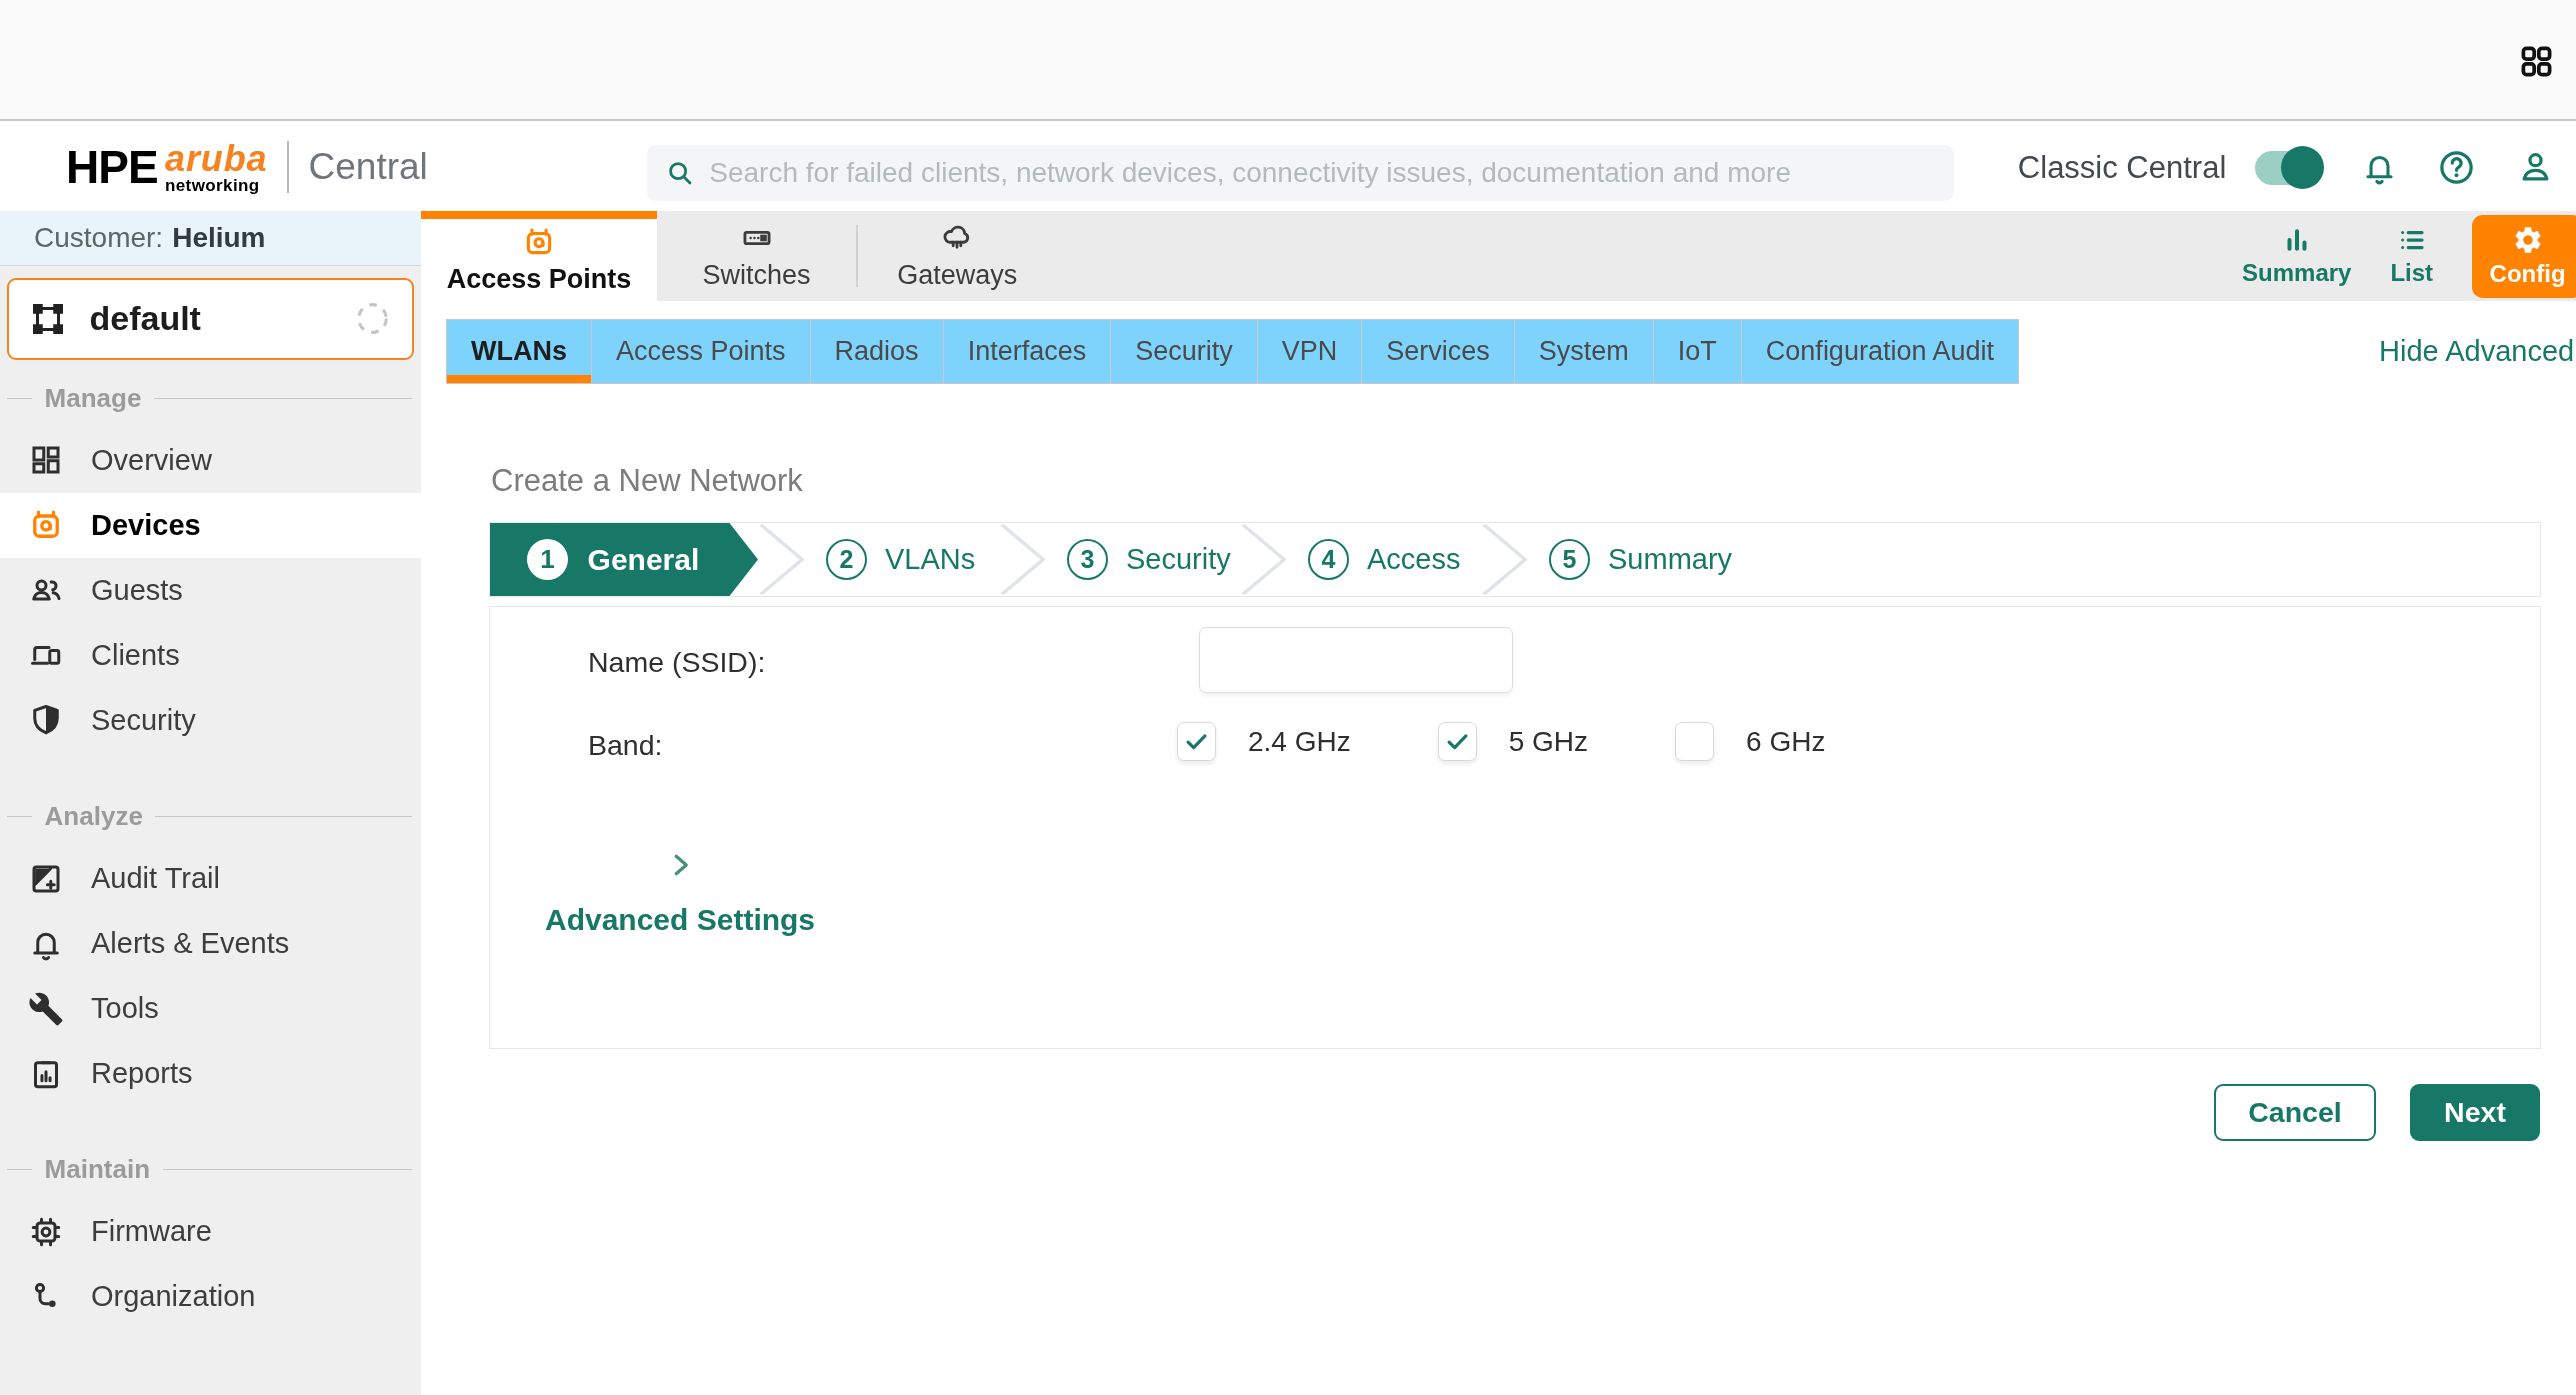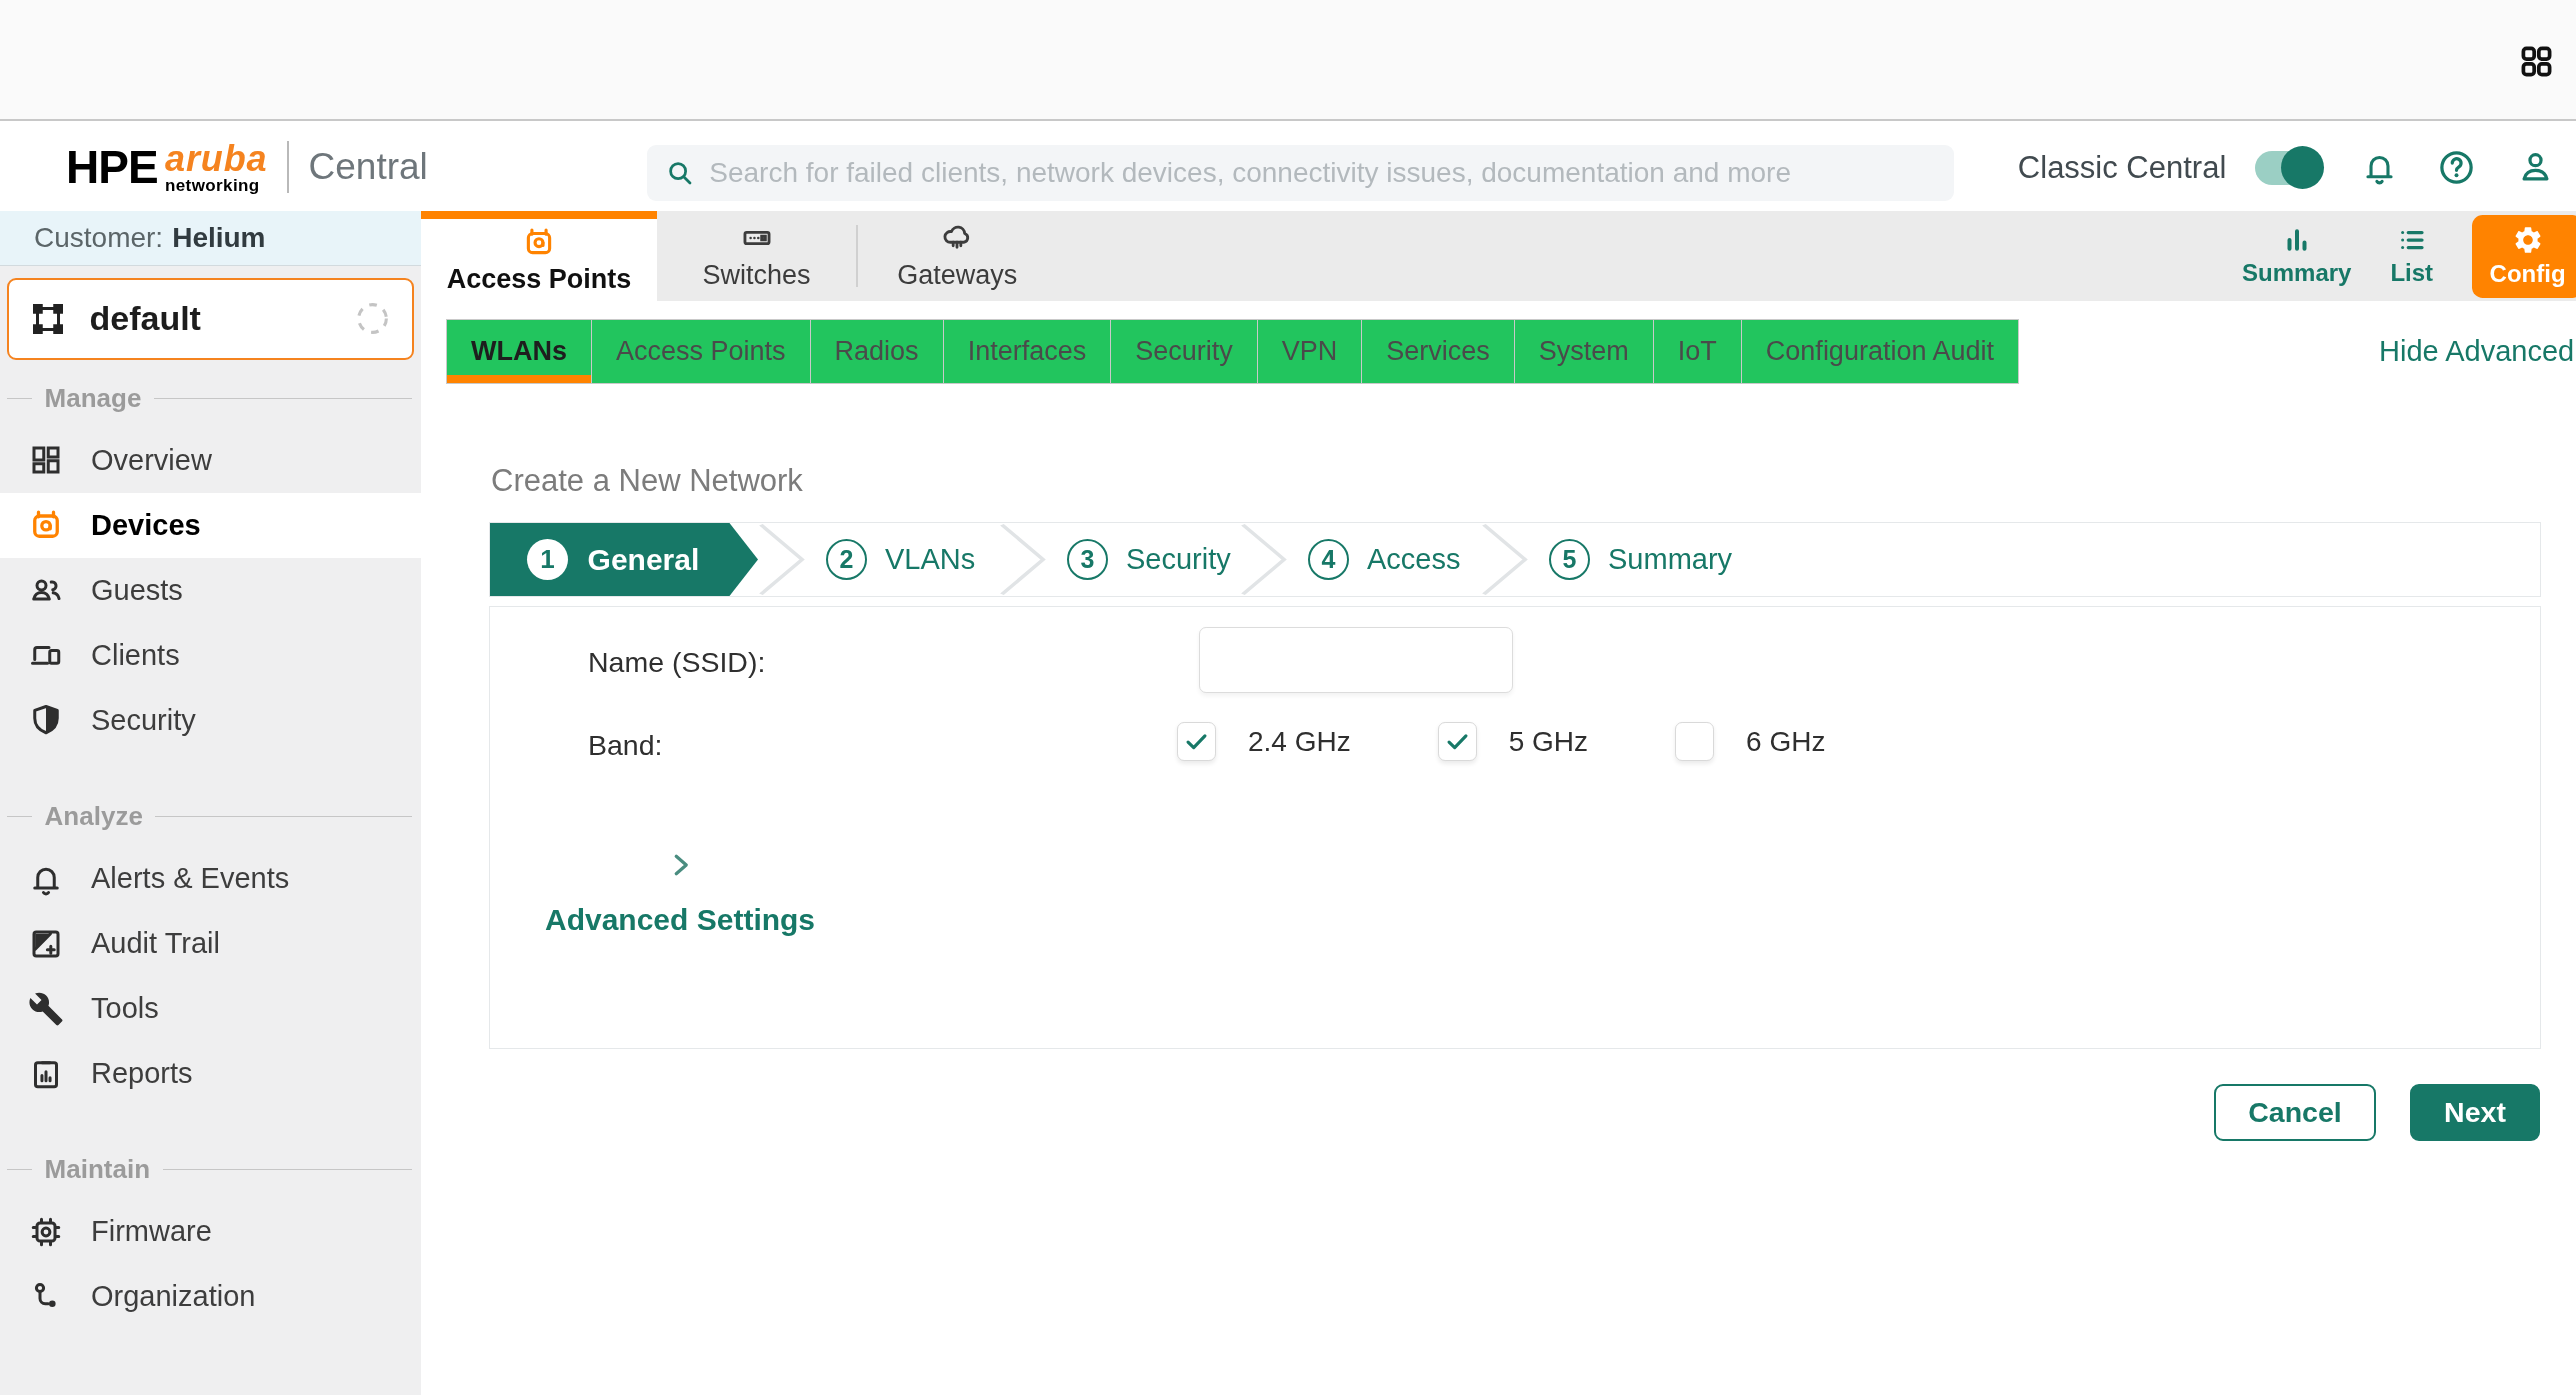--- a/index.html
+++ b/index.html
@@ -82,21 +82,21 @@
   .device-tab.active .dicon { color:#ff8300; }
   .tab-div { width:1.8px; background:#d0d0d0; margin:14.3px 0; }
   .view-btns { margin-left:auto; display:flex; align-items:center; gap:39px; }
   .view-btn { display:flex; flex-direction:column; align-items:center; gap:4.5px;
     color:#177867; font-size:24px; font-weight:bold; cursor:pointer; }
   .view-btn.config { background:#ff8300; color:#fff; width:111px; height:83px;
     justify-content:center; border-radius:10.7px; margin-right:-7.1px; }
 
   .subtab-row { position:absolute; left:25px; top:108px; height:65px; display:flex; }
   .subtab { display:flex; align-items:center; padding:0 24px; border:1.8px solid #c9c9c9;
-    border-left:none; background:#22c55e; font-size:27px; color:#4a4a4a; position:relative; cursor:pointer; }
+    border-left:none; background:#7dd3fc; font-size:27px; color:#4a4a4a; position:relative; cursor:pointer; }
   .subtab:first-child { border-left:1.8px solid #c9c9c9; }
   .subtab.active { font-weight:bold; color:#1e1e1e; }
   .subtab.active::after { content:""; position:absolute; left:0; right:0; bottom:0; height:8px; background:#ff8300; }
   .hide-advanced { position:absolute; right:1.8px; top:108px; height:65px; display:flex;
     align-items:center; color:#177867; font-size:29px; cursor:pointer; white-space:nowrap; }
 
   .page-title { position:absolute; left:70px; top:252px; font-size:31px; color:#7c7c7c; }
 
   .wizard { position:absolute; left:68px; top:311px; width:2052px; height:75px; background:#fff;
     border:1.8px solid #e5e8ea; display:flex; align-items:stretch; }
@@ -282,37 +282,37 @@
         </div>
       </div>
 
       <div class="nav-section">
         <div class="section-label">
             <span>Analyze</span>
             <span class="line"></span>
           </div>
         <div class="nav-item">
           <span class="nicon">
-            <svg width="36" height="36" viewBox="0 0 24 24" fill="none" stroke="currentColor" stroke-width="2" stroke-linecap="round" stroke-linejoin="round">
-              <path d="M4.5 18h15M6.5 18v-7a5.5 5.5 0 0 1 11 0v7"></path>
-                <path d="M10.3 21a2 2 0 0 0 3.4 0"></path>
-            </svg>
-          </span>
-          <span>Alerts &amp; Events</span>
-        </div>
-        <div class="nav-item">
-          <span class="nicon">
             <svg width="36" height="36" viewBox="0 0 24 24" fill="none" stroke="currentColor" stroke-width="2" stroke-linecap="round">
               <rect x="4" y="4" width="16" height="16" rx="1.5"></rect>
                 <path d="M4.8 15.5L15 5.2"></path>
               <path d="M15.2 13.5v4.6M12.9 15.8h4.6"></path>
               <path d="M4.8 15.5L15 5.2L4.8 5.2z" fill="currentColor" stroke="none"></path>
             </svg>
           </span>
           <span>Audit Trail</span>
+        </div>
+        <div class="nav-item">
+          <span class="nicon">
+            <svg width="36" height="36" viewBox="0 0 24 24" fill="none" stroke="currentColor" stroke-width="2" stroke-linecap="round" stroke-linejoin="round">
+              <path d="M4.5 18h15M6.5 18v-7a5.5 5.5 0 0 1 11 0v7"></path>
+                <path d="M10.3 21a2 2 0 0 0 3.4 0"></path>
+            </svg>
+          </span>
+          <span>Alerts &amp; Events</span>
         </div>
         <div class="nav-item">
           <span class="nicon">
             <svg width="36" height="36" viewBox="0 0 24 24" fill="currentColor">
               <path d="M22.7 19l-9.1-9.1c.9-2.3.4-5-1.5-6.9-2-2-5-2.4-7.4-1.3L9 6 6 9 1.6 4.7C.4 7.1.9 10.1 2.9 12.1c1.9 1.9 4.6 2.4 6.9 1.5l9.1 9.1c.4.4 1 .4 1.4 0l2.3-2.3c.5-.4.5-1.1.1-1.4z"></path>
             </svg>
           </span>
           <span>Tools</span>
         </div>
         <div class="nav-item">

